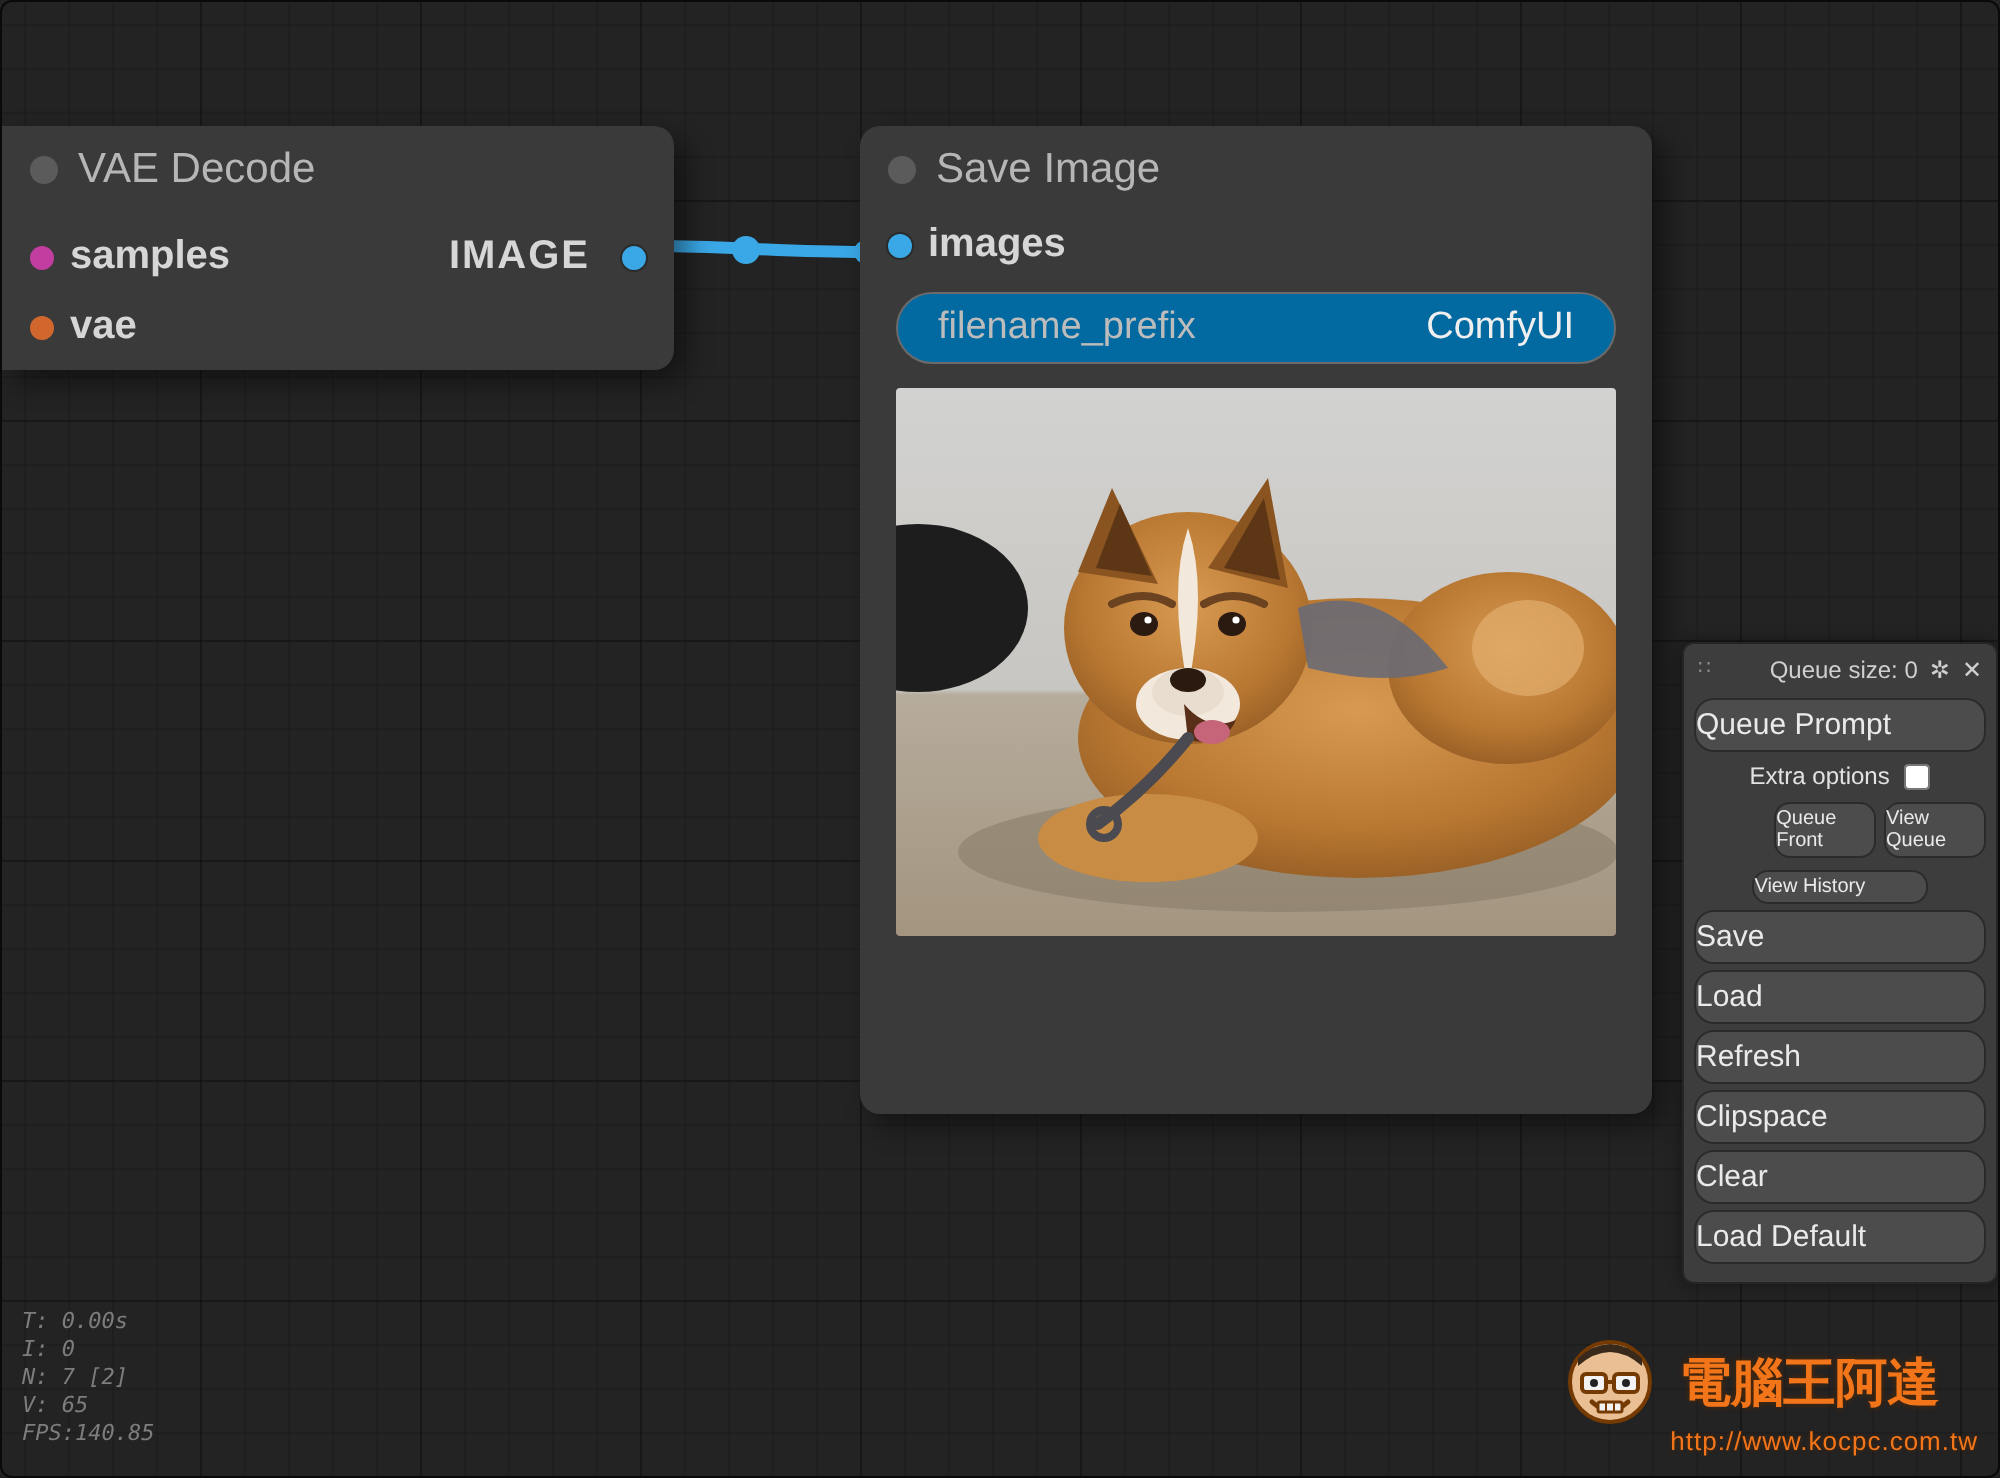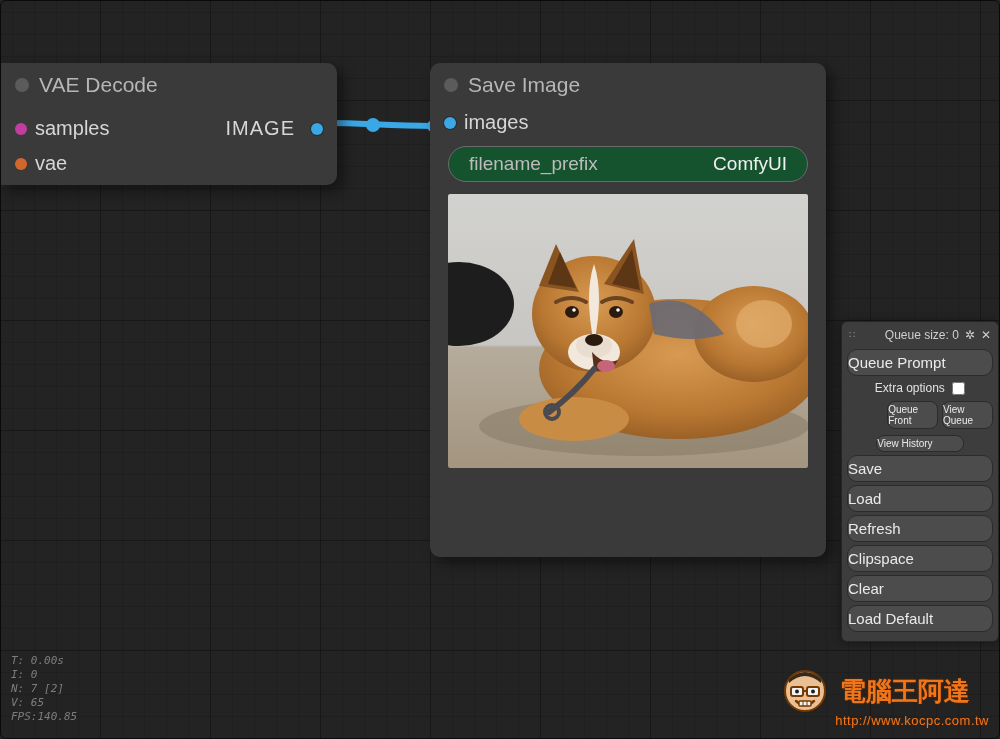--- a/index.html
+++ b/index.html
@@ -33,32 +33,32 @@
     padding: 10px 16px 8px 14px;
     font-size: 21px;
     color: #b6b6b6;
   }
   .title-dot {
     width: 14px; height: 14px; border-radius: 50%;
     background: #5b5b5b;
   }
   .node-body { padding: 6px 14px 16px 14px; position: relative; }
   .row { display: flex; justify-content: space-between; align-items: center; font-size: 20px; color: #d6d6d6; padding: 6px 0; }
-  .slot { display: flex; align-items: center; gap: 8px; position: relative; }
+  .slot { display: flex; align-items: center; gap: 8px; position: relative; font-weight: bold; }
   .dot { width: 12px; height: 12px; border-radius: 50%; display:inline-block; }
   .dot.magenta { background: #c23da0; }
   .dot.orange { background: #d2672d; }
   .dot.cyanfill { background: #3aa8e6; box-shadow: 0 0 0 1px #2b2b2b; }
   .out-label { letter-spacing: 1px; }
 
   .pill {
     display: flex; justify-content: space-between; align-items: center;
     border: 1px solid #6b6b6b; border-radius: 20px;
     padding: 6px 20px; margin: 6px 4px 12px 4px; font-size: 19px;
-    background: #14532d;
+    background: #0369a1;
   }
   .pill .k { color: #bcbcbc; }
   .pill .v { color: #efefef; }
 
   .preview {
     margin: 6px 4px 4px 4px;
     height: 274px;
     border-radius: 2px;
     overflow: hidden;
     background: #1a1a1a;

